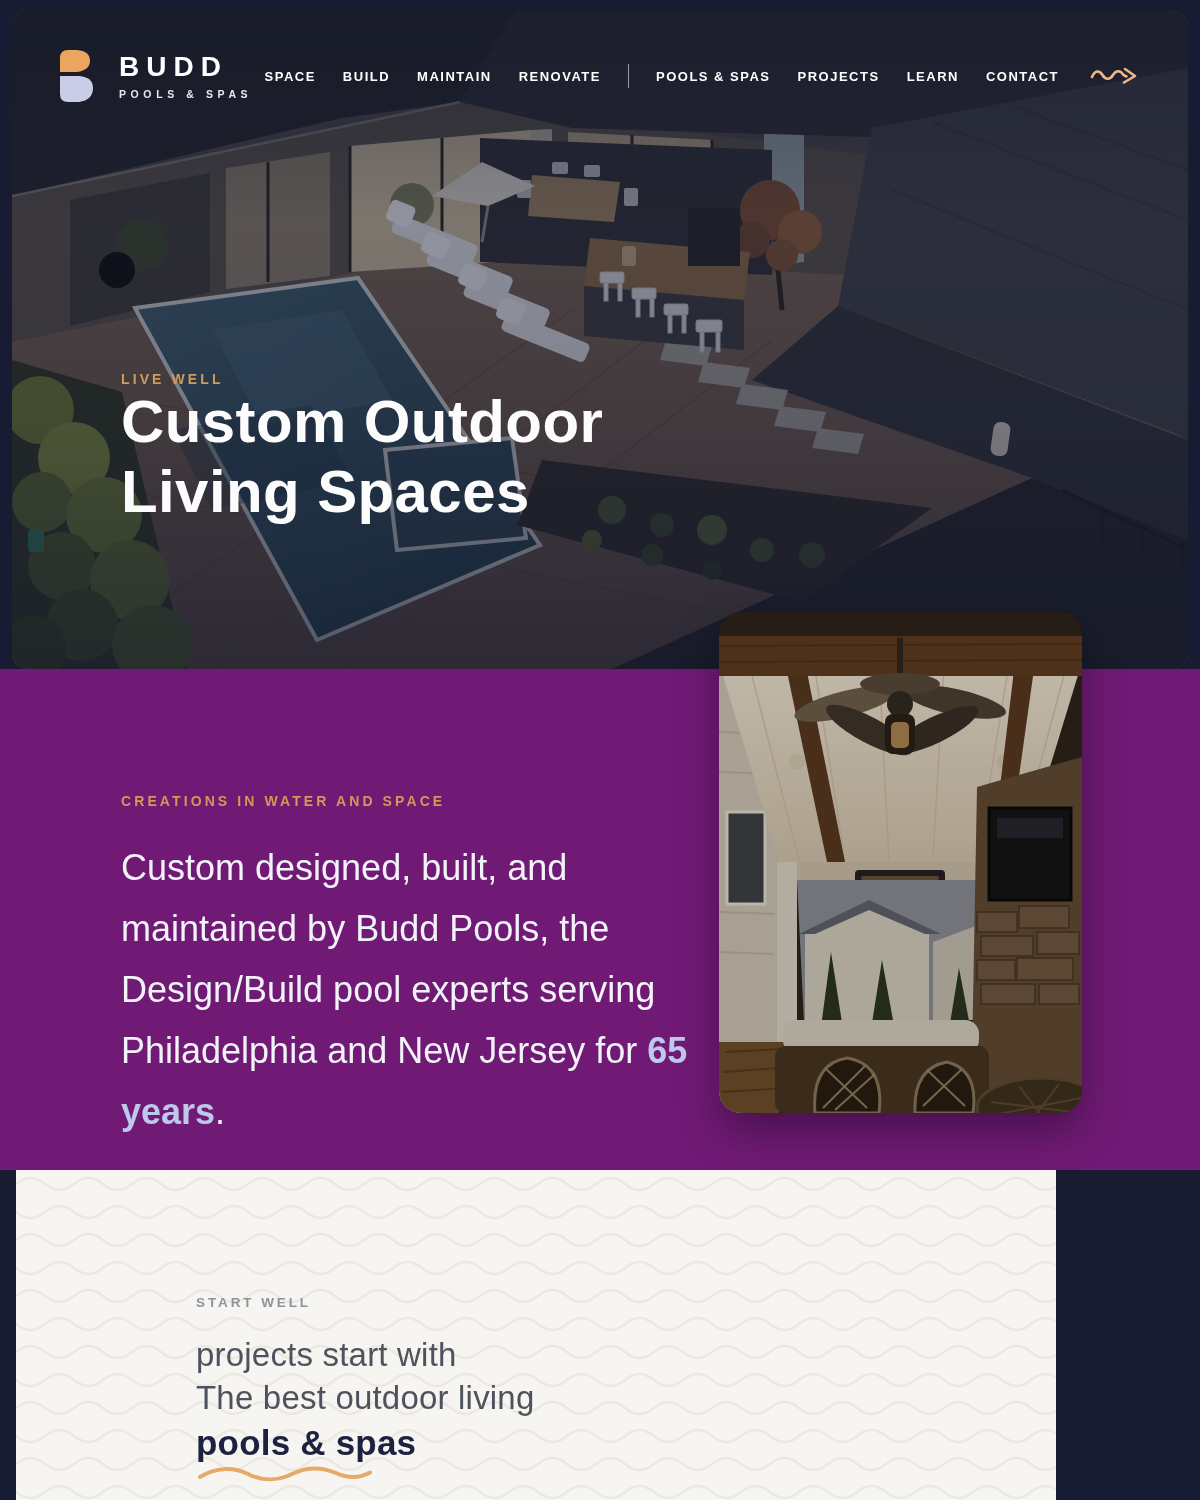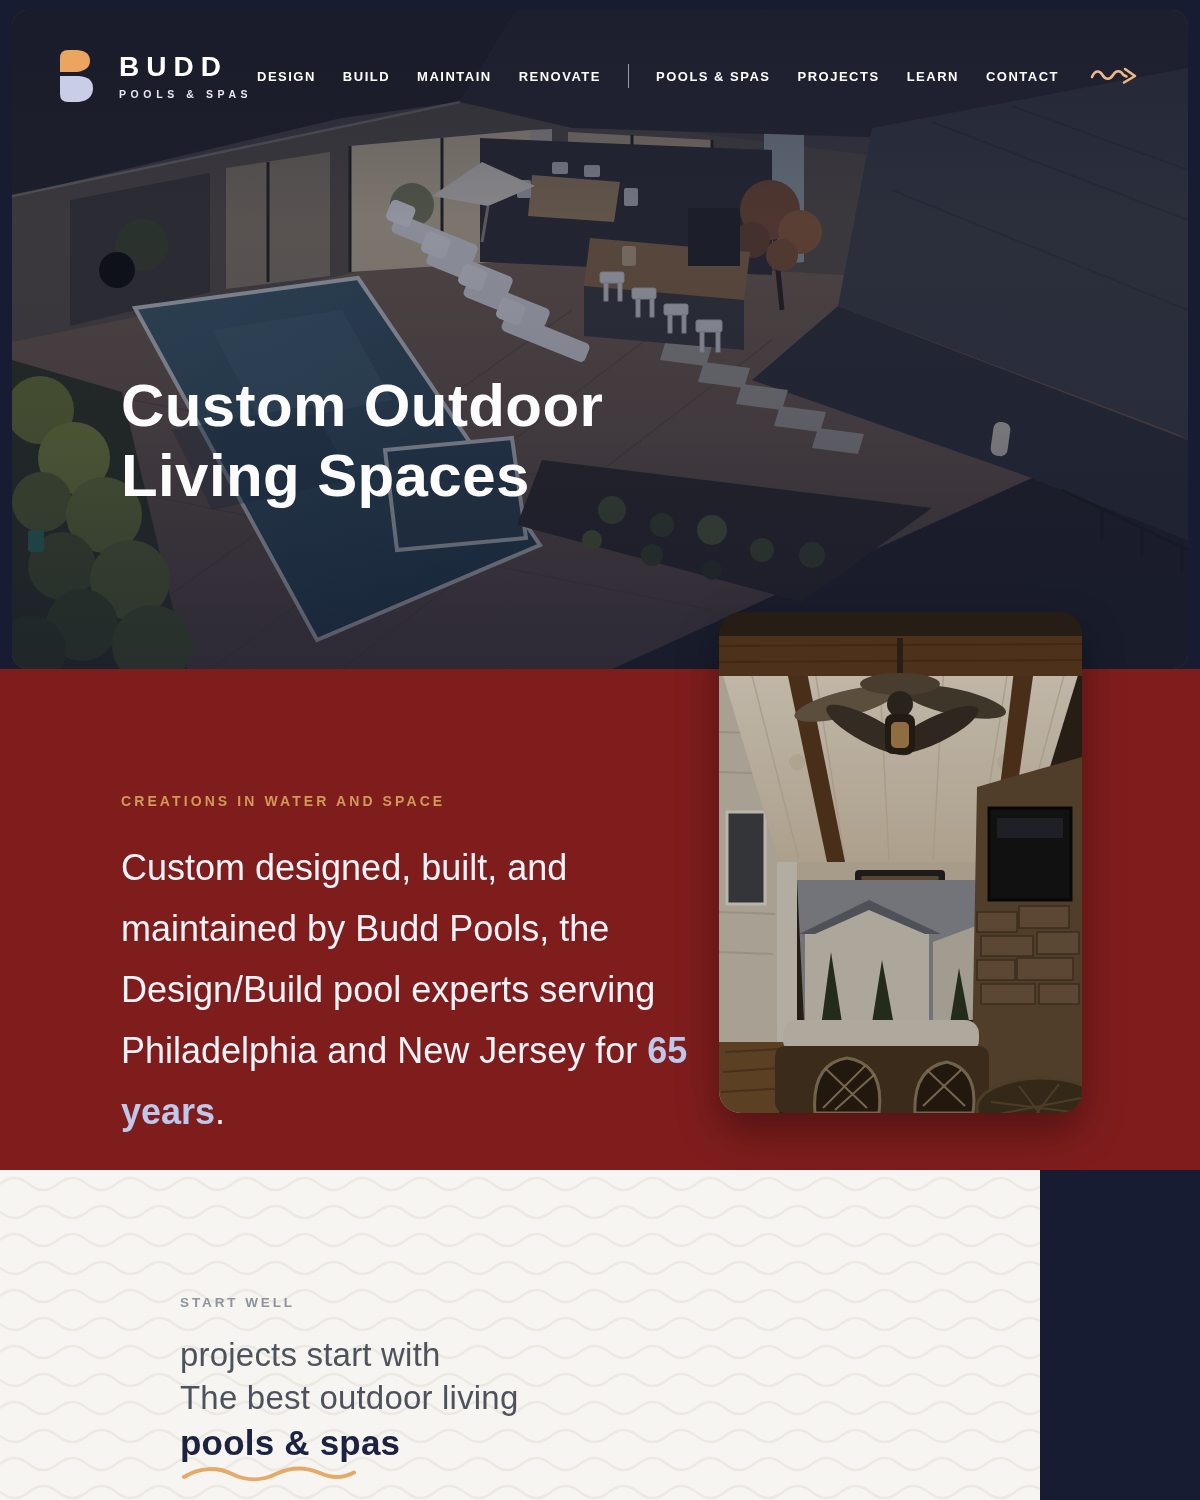--- a/index.html
+++ b/index.html
@@ -28,33 +28,33 @@
   .nav-divider { width:1px; height:24px; background:rgba(255,255,255,.55); }
   .nav-arrow { margin-left:4px; display:flex; align-items:center; cursor:pointer; }
 
   
   .hero-content { position:absolute; left:121px; top:371px; z-index:6; }
   .eyebrow { font-size:14px; font-weight:bold; letter-spacing:3.1px; color:#d09a58; }
   .hero-title { font-size:60px; line-height:70px; font-weight:700;
                 color:#fcfcfd; letter-spacing:.4px; }
 
   
-  .about { position:absolute; left:0; top:669px; width:1200px; height:501px; background:#7f1d1d; }
+  .about { position:absolute; left:0; top:669px; width:1200px; height:501px; background:#701a75; }
   .about-content { position:absolute; left:121px; top:124px; }
   .about-text { margin-top:28px; width:570px; font-size:36px; line-height:61px; color:#f2f3f8; }
   .about-text strong { color:#bdc8ea; font-weight:bold; }
 
   
   .patio-card { position:absolute; left:719px; top:612px; width:363px; height:501px;
                 border-radius:22px; overflow:hidden; z-index:7; background:#241d15;
                 box-shadow:0 18px 40px rgba(0,0,0,.35); }
   .patio-card svg { display:block; width:100%; height:100%; }
 
   
-  .start { position:absolute; left:0; top:1170px; width:1040px; height:330px; background:#f7f5f2; overflow:hidden; }
+  .start { position:absolute; left:16px; top:1170px; width:1040px; height:330px; background:#f7f5f2; overflow:hidden; }
   .start .waves { position:absolute; left:0; top:0; }
   .start-content { position:absolute; left:180px; top:125px; }
   .start .eyebrow { color:#8f939b; letter-spacing:2.9px; font-size:13.5px; }
   .start-title { margin-top:23px; font-size:33px; line-height:43px; font-weight:500; color:#4e525c; letter-spacing:.2px; }
   .start-highlight { display:block; font-size:35px; font-weight:bold; color:#1d2240; margin-top:2px; }
   .squiggle { display:block; margin-top:1px; }
 </style>
 </head>
 <body>
 
@@ -237,39 +237,40 @@
         <svg class="logo-mark" viewBox="0 0 36 56">
           <path d="M2 24 L2 10 Q2 2 10 2 L19 2 Q32 3 32 13 Q32 22 19 24 Z" fill="#eba55f"></path>
           <path d="M2 28 L21 28 Q35 29 35 40 Q35 52 21 54 L10 54 Q2 54 2 46 Z" fill="#c9cee6"></path>
         </svg>
         <div>
           <div class="logo-name">BUDD</div>
           <div class="logo-tag">POOLS &amp; SPAS</div>
         </div>
       </div>
       <nav class="nav">
-        <a href="#">DESIGN</a>
+        <a href="#">SPACE</a>
         <a href="#">BUILD</a>
         <a href="#">MAINTAIN</a>
         <a href="#">RENOVATE</a>
         <span class="nav-divider"></span>
         <a href="#">POOLS &amp; SPAS</a>
         <a href="#">PROJECTS</a>
         <a href="#">LEARN</a>
         <a href="#">CONTACT</a>
         <span class="nav-arrow">
           <svg width="48" height="22" viewBox="0 0 48 22" fill="none">
             <path d="M2 12 C5 5 9.5 5 12.5 10 C15.5 15 20 15 23 10 C26 5 30.5 5 33.5 10 L36.5 11.5" stroke="#ecb887" stroke-width="2.6" stroke-linecap="round"></path>
             <path d="M35 4 L45 11 L34 17.5" stroke="#ecb887" stroke-width="2.6" fill="none" stroke-linecap="round" stroke-linejoin="round"></path>
           </svg>
         </span>
       </nav>
     </header>
 
     <div class="hero-content">
+      <div class="eyebrow">LIVE WELL</div>
       <h1 class="hero-title">
         <div>Custom Outdoor</div>
         <div>Living Spaces</div>
       </h1>
     </div>
   </section>
 
   <section class="about">
     <div class="about-content">
       <div class="eyebrow">CREATIONS IN WATER AND SPACE</div>

